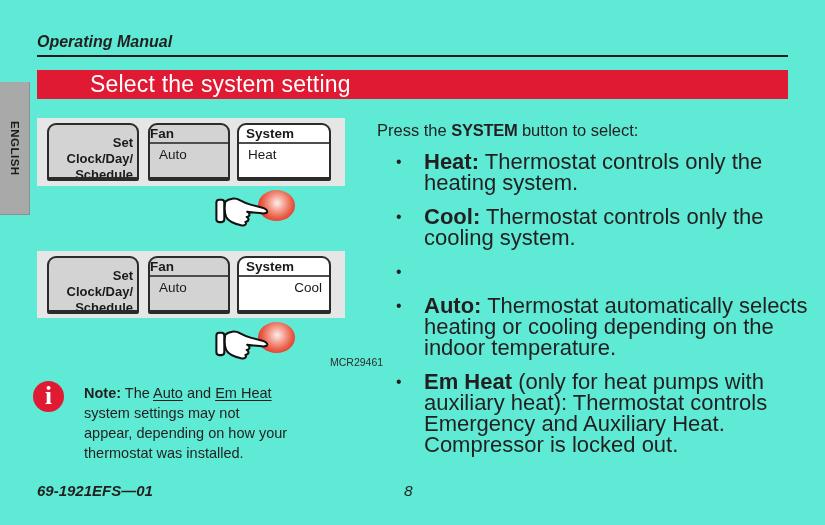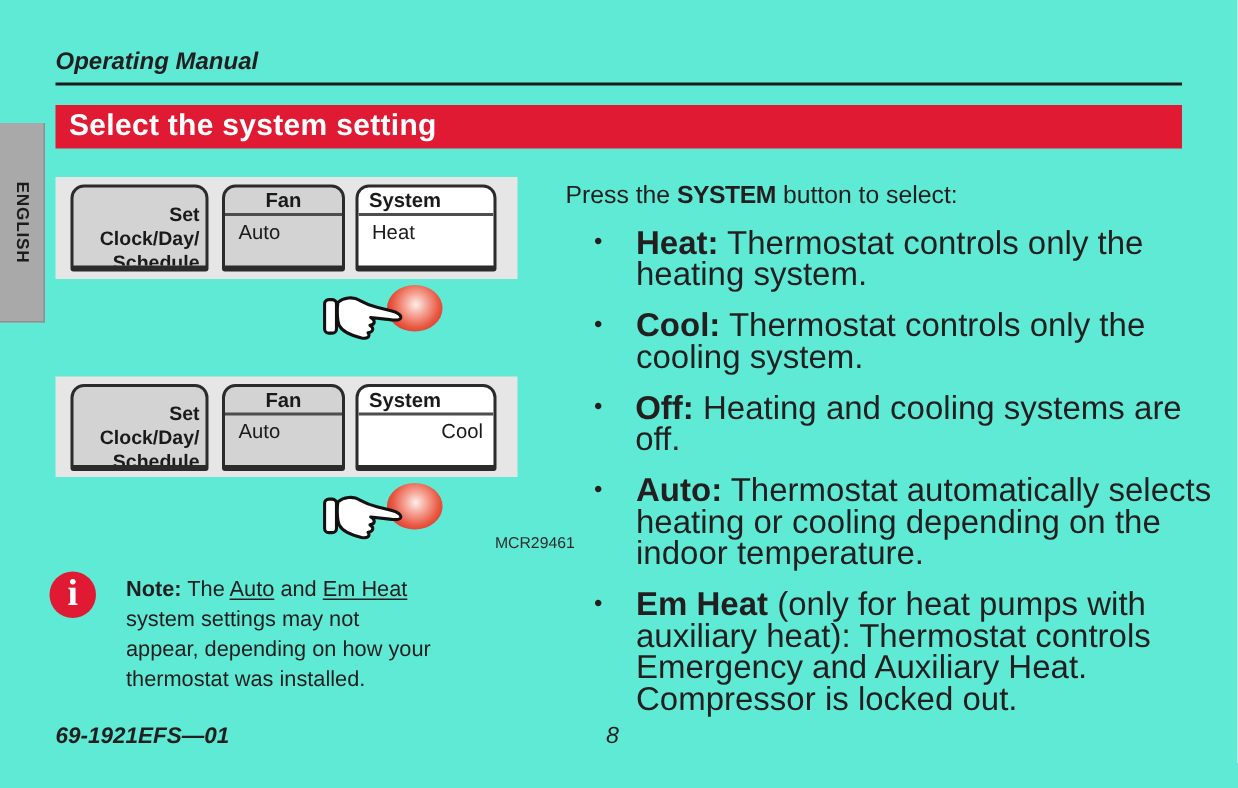--- a/index.html
+++ b/index.html
@@ -3,38 +3,38 @@
 <meta charset="utf-8">
 <style>
   * { margin:0; padding:0; box-sizing:border-box; }
   html,body { background:#ffffff; }
   body { font-family:"Liberation Sans", sans-serif; color:#231f20; }
   .page { position:relative; width:825px; height:525px; background:#5eead4; overflow:hidden; }
 
   .doc-title { position:absolute; left:37px; top:33px; font-size:16px; font-weight:bold; font-style:italic; }
   .head-rule { position:absolute; left:37px; top:55px; width:751px; height:2px; background:#1a1a1a; }
   .banner { position:absolute; left:37px; top:70px; width:751px; height:29px; background:var(--accent,#e11a33); }
-  .banner .t { color:#fff; font-weight:bold; font-size:20px; line-height:28px; padding-left:9px; letter-spacing:0.2px; }
+  .banner .t { color:#fff; font-weight:normal; font-size:23px; line-height:28px; padding-left:9px; letter-spacing:0.2px;margin-left:44px; }
 
   .lang-tab { position:absolute; left:0; top:82px; width:30px; height:133px; background:var(--tab,#a9a9a9);
               border-right:1px solid #8f8f8f; border-bottom:1px solid #8f8f8f;
               display:flex; align-items:center; justify-content:center; }
   .lang-tab .v { writing-mode:vertical-rl; font-size:11.5px; font-weight:bold; letter-spacing:0.5px; color:#1c1c1c; }
 
   .panel { position:absolute; left:37px; width:308px; background:var(--panelbg,#e6e6e6); }
   .panel1 { top:118px; height:68px; }
   .panel2 { top:251px; height:67px; }
   .key { position:absolute; top:5px; height:58px; background:var(--keybg,#d3d3d3);
          border:2px solid #2b2b2b; border-bottom-width:4px; border-radius:9px 9px 2px 2px;
          font-size:13px; color:#1a1a1a; overflow:hidden; }
   .key-set { left:10px; width:92px; text-align:right; padding:10px 4px 0 2px; line-height:16px;font-weight:bold; }
   .key-fan { left:111px; width:82px; }
   .key-system { left:200px; width:94px; background:#fff; }
   .key-head { font-weight:bold; font-size:13.5px; height:19px; line-height:18px; border-bottom:2px solid #4d4d4d; }
-  .key-fan .key-head { text-align:center; }
+  .key-fan .key-head { text-align:left; }
   .key-system .key-head { text-align:left; padding-left:7px; }
   .key-val { padding:3px 7px 0 9px; font-size:13.5px; }
   .panel2 .key-system .key-val { text-align:right; }
 
   .press-hand { position:absolute; width:54px; height:36px; z-index:3; }
   .hand1 { left:215px; top:192px; }
   .hand2 { left:215px; top:325px; }
   .red-btn { position:absolute; width:37px; height:31px; border-radius:50%; z-index:2;
              background:radial-gradient(circle at 52% 42%, #fdeee9 0%, #f5a395 28%, #e85a44 58%, #dc2f23 82%, #c9251c 100%); }
   .btn1 { left:258px; top:190px; }
@@ -145,23 +145,20 @@
     </li>
     <li>
       <span class="marker">•</span>
       <div class="btext">
         <div class="bl"><b>Cool:</b><span> Thermostat controls only the</span></div>
         <div class="bl">cooling system.</div>
       </div>
     </li>
     <li>
       <span class="marker">•</span>
-      <div class="btext">
-        <div class="bl"><b>Off:</b><span> Heating and cooling systems are off.</span></div>
-      </div>
     </li>
     <li>
       <span class="marker">•</span>
       <div class="btext">
         <div class="bl"><b>Auto:</b><span> Thermostat automatically selects</span></div>
         <div class="bl">heating or cooling depending on the</div>
         <div class="bl">indoor temperature.</div>
       </div>
     </li>
     <li>

